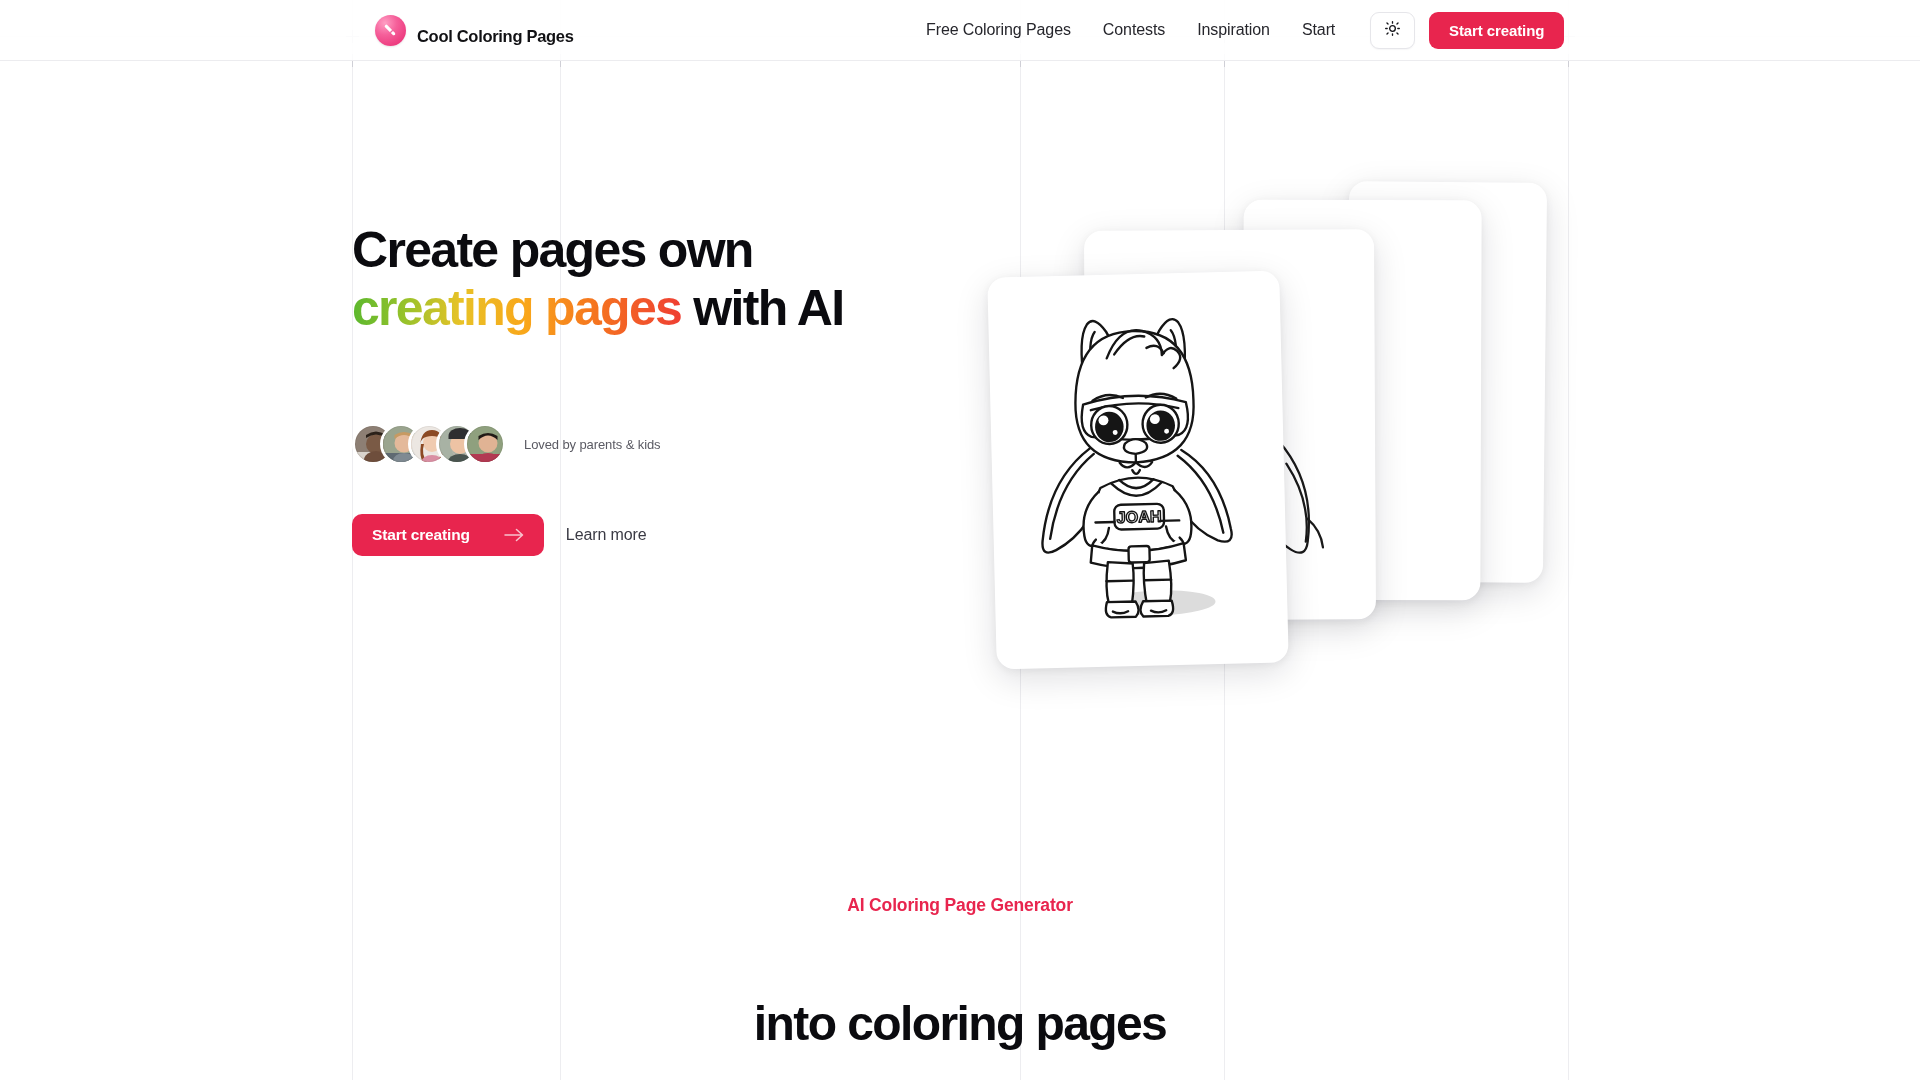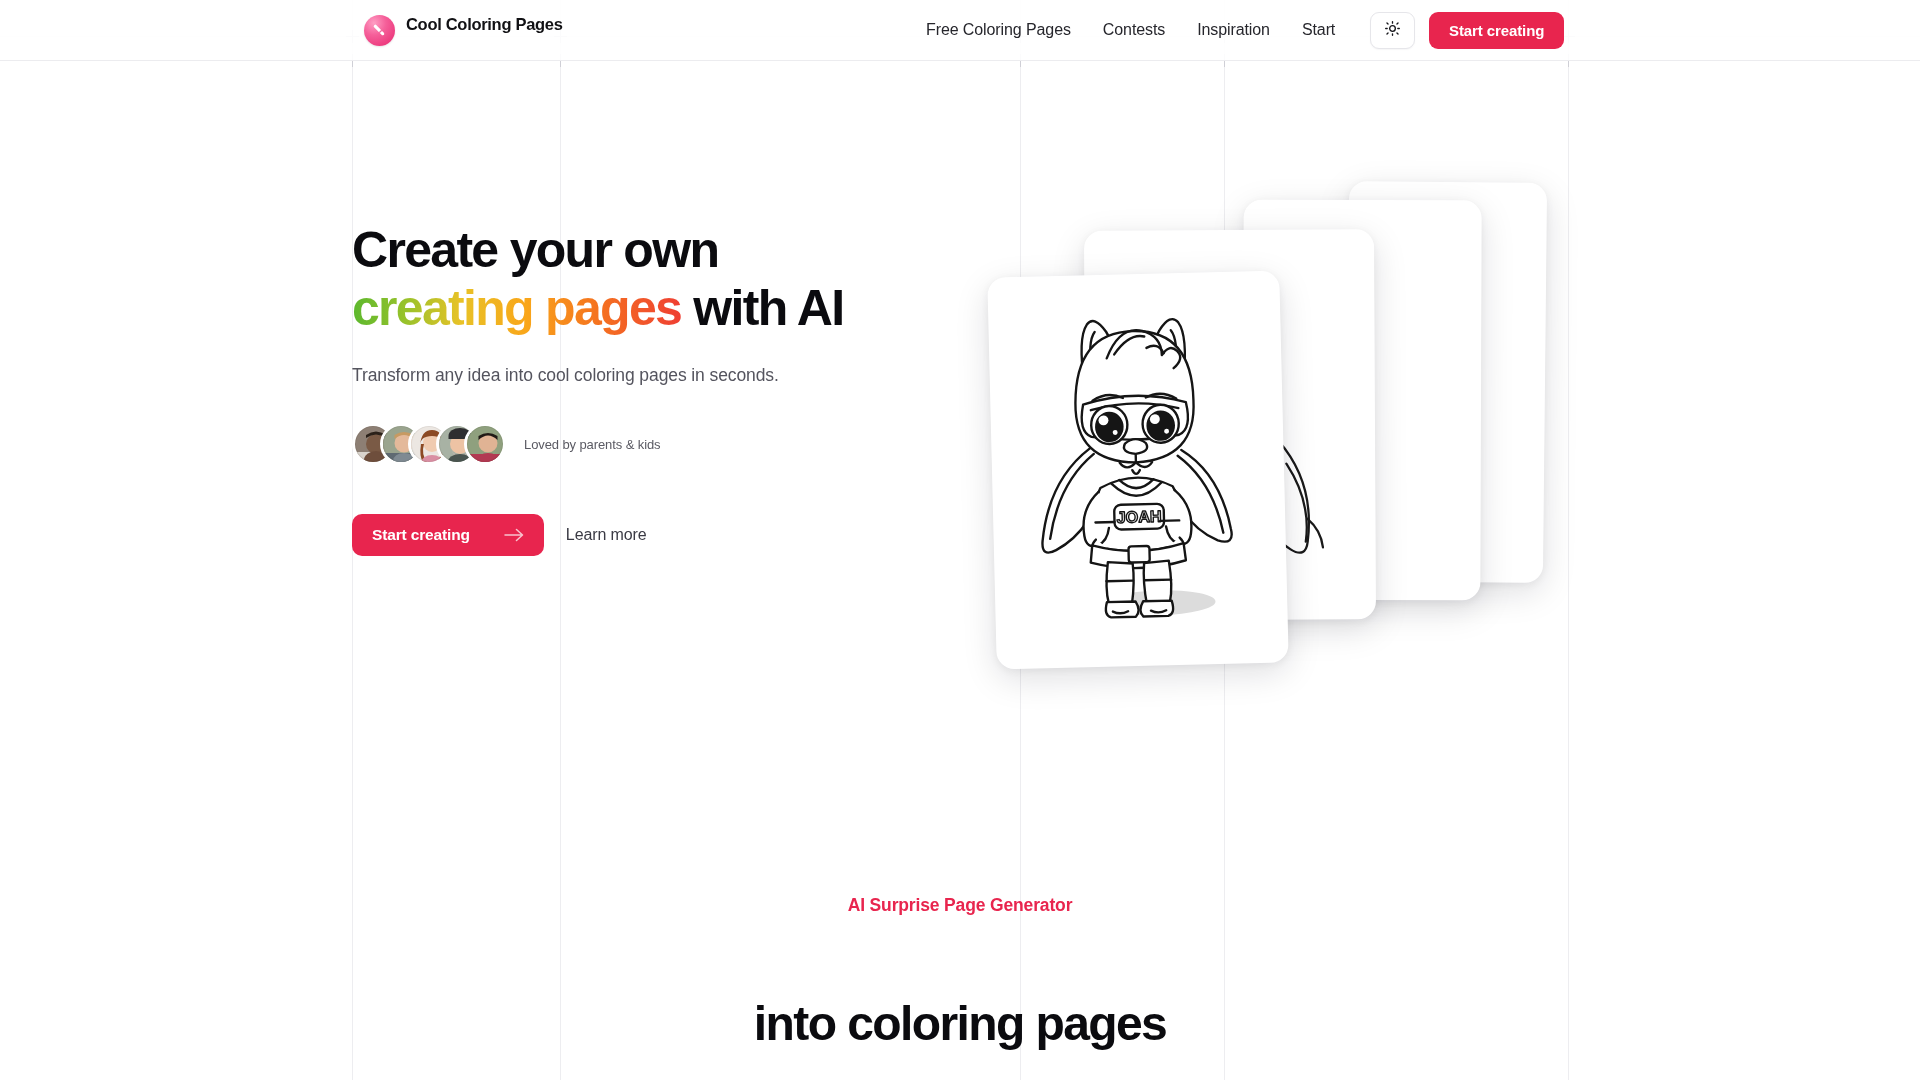--- a/index.html
+++ b/index.html
@@ -70,23 +70,23 @@
     background: rgba(255,255,255,0.92);
   }
   .header-inner {
     position: relative;
     height: 60px;
     display: flex;
     align-items: center;
   }
   .brand {
     position: absolute;
-    left: 364px;
+    left: 375px;
     display: flex;
-    align-items: flex-start;
+    align-items: flex-end;
     gap: 11px;
     text-decoration: none;
   }
   .brand-mark {
     width: 31px; height: 31px;
     border-radius: 50%;
     background: radial-gradient(circle at 32% 26%, #ff9ec4 0%, #f5609a 38%, #e8266f 100%);
     display: flex; align-items: center; justify-content: center;
     flex: 0 0 auto;
     box-shadow: 0 1px 2px rgba(0,0,0,.10);
@@ -367,26 +367,26 @@
       </div>
 
     </div>
     <div class="header-rule"></div>
   </header>
 
   <section class="hero">
 
     <div class="hero-copy">
       <h1 class="hero-title">
-        <span>Create your own</span><br>
+        <span>Create pages own</span><br>
         <span class="grad">creating pages</span><span> with AI</span>
       </h1>
 
       <p class="hero-sub">
-        <span>Transform any idea into cool coloring pages in seconds.</span><br>
+        <br>
       </p>
 
       <div class="social-proof">
         <div class="avatars">
           <span class="avatar">
             <svg viewBox="0 0 42 42" width="42" height="42">
               <rect width="42" height="42" fill="#8d7f74"></rect>
               <rect y="26" width="42" height="16" fill="#d9d4cd"></rect>
               <circle cx="21" cy="18" r="10" fill="#7a5a45"></circle>
               <path d="M11 12q10-7 20 0v-3q-10-7-20 0z" fill="#2b2119"></path>
@@ -558,20 +558,20 @@
             <path d="M178 334 q4 14-4 16 h-26 q-6-6 0-16z" fill="#fff"></path>
             <path d="M116 344 q8 4 16 0"></path>
             <path d="M172 344 q-8 4-16 0"></path>
           </svg>
         </div>
       </div>
     </div>
   </section>
 
   <div class="section-intro">
-    <div class="eyebrow">AI Surprise Page Generator</div>
+    <div class="eyebrow">AI Coloring Page Generator</div>
     <h2 class="section-title">
       <br>
       <span>into coloring pages</span>
     </h2>
   </div>
 
 </div>
 
 </body></html>

